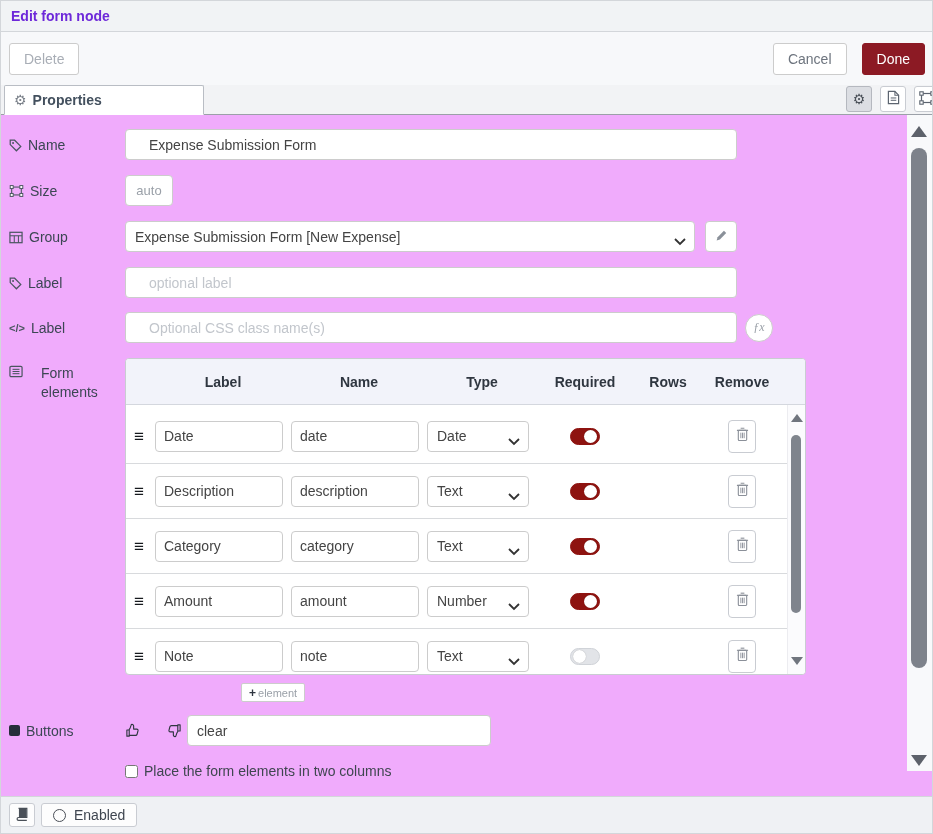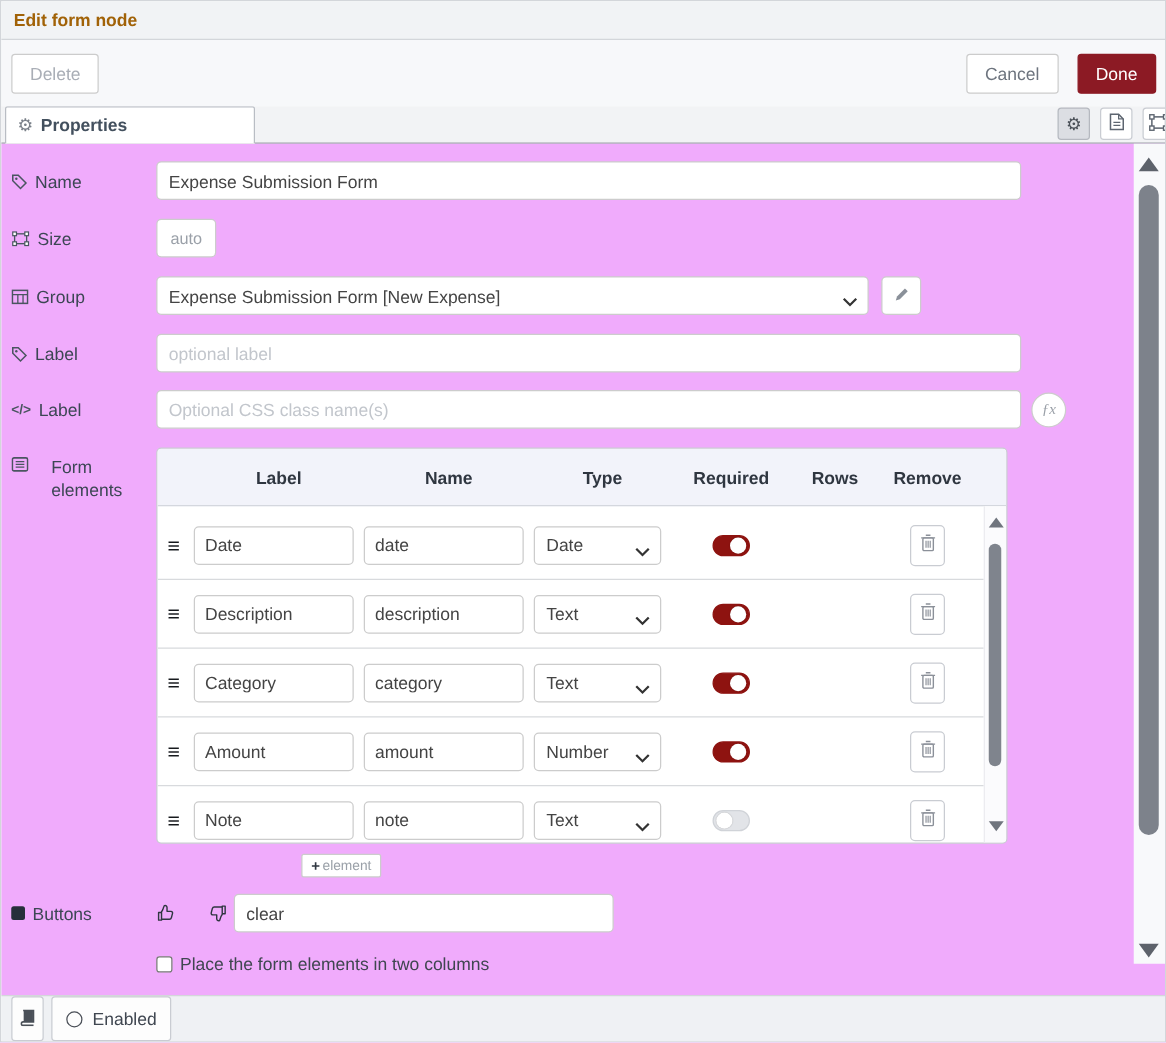--- a/index.html
+++ b/index.html
@@ -6,21 +6,21 @@
   html,body { margin:0; padding:0; }
   body {
     width:933px; height:834px;
     font-family:"Liberation Sans", sans-serif;
     font-size:14px; color:#444; background:#fff;
   }
   .dialog { width:933px; height:834px; display:flex; flex-direction:column; border:1px solid #d3d6da; overflow:hidden; }
 
   
   .dlg-header { height:31px; flex:0 0 31px; background:#f1f3f5; border-bottom:1px solid #d3d6da;
-    display:flex; align-items:center; padding:0 10px; font-weight:bold; color:#a16207; }
+    display:flex; align-items:center; padding:0 10px; font-weight:bold; color:#6d28d9; }
 
   
   .dlg-toolbar { height:53px; flex:0 0 53px; background:#f7f8fa; display:flex; align-items:center; padding:0 7px 0 8px; }
   .btn { height:32px; padding:0 14px; border:1px solid #ccc; border-radius:3px; background:#fff;
     font-family:inherit; font-size:14px; cursor:pointer; }
   .btn.delete { color:#a9aeb6; }
   .btn.cancel { color:#6d747e; margin-left:auto; margin-right:15px; }
   .btn.done   { background:#8c1a24; border-color:#8c1a24; color:#fff; }
 
   
@@ -39,21 +39,21 @@
   
   .content { flex:1 1 auto; position:relative; background:#f0abfc; padding:14px 0 0 8px; }
   .form-row { display:flex; align-items:center; margin-bottom:15px; }
   .form-row.tight { margin-bottom:14px; }
   .form-row.top { align-items:flex-start; }
   .row-label { width:116px; flex:0 0 116px; display:flex; align-items:center; gap:6px; color:#3c4654; }
   .form-row.top .row-label { padding-top:6px; align-items:flex-start; }
   .row-label .licon { color:#4a5560; display:inline-flex; flex:0 0 auto; padding-top:1px; }
   .row-label .narrow { width:60px; line-height:1.35;margin-left:12px; }
 
-  .text-input { width:692px; height:31px; border:1px solid #ccc; border-radius:4px; padding:0 9px;
+  .text-input { width:612px; height:31px; border:1px solid #ccc; border-radius:4px; padding:0 23px;
     color:#444; font-size:14px; font-family:inherit; background:#fff; }
   .text-input::placeholder, .cell-input::placeholder { color:#c2c6cc; }
 
   .select-wrap { position:relative; display:inline-block; }
   .select-wrap select { appearance:none; -webkit-appearance:none; width:100%; height:31px;
     border:1px solid #ccc; border-radius:4px; background:#fff; color:#444;
     font-family:inherit; font-size:14px; padding:0 26px 0 9px; }
   .select-wrap .chev { position:absolute; right:9px; top:12px; pointer-events:none; display:block; }
   .w-group { width:570px; }
   .w-type { width:102px; margin-right:8px; }
@@ -126,21 +126,21 @@
   .main-scroll { position:absolute; top:0; right:0; width:25px; height:656px; background:#f8f9fb; }
   .tri-up-m { position:absolute; top:11px; left:4px; width:0; height:0;
     border-left:8px solid transparent; border-right:8px solid transparent; border-bottom:11px solid #5d626b; }
   .tri-dn-m { position:absolute; top:640px; left:4px; width:0; height:0;
     border-left:8px solid transparent; border-right:8px solid transparent; border-top:11px solid #5d626b; }
   .main-thumb { position:absolute; top:33px; left:4px; width:16px; height:520px; border-radius:8px; background:#7d828b; }
 
   
   .dlg-footer { height:37px; flex:0 0 37px; background:#eff1f4; border-top:1px solid #d3d6da;
     display:flex; align-items:center; gap:6px; padding-left:8px; }
-  .footer-btn { height:36px; border:1px solid #c9ccd2; border-radius:3px; background:#fdfdfd;
+  .footer-btn { height:24px; border:1px solid #c9ccd2; border-radius:3px; background:#fdfdfd;
     display:inline-flex; align-items:center; gap:8px; padding:0 11px; color:#3f4650;
     font-family:inherit; font-size:14px; cursor:pointer; }
   .footer-btn.book { width:26px; padding:0; justify-content:center; color:#4a5058; }
   .circle-icon { width:13px; height:13px; border:1px solid #4a4f57; border-radius:50%; display:inline-block; }
 </style>
 </head>
 <body>
 
 <div class="dialog">
 

